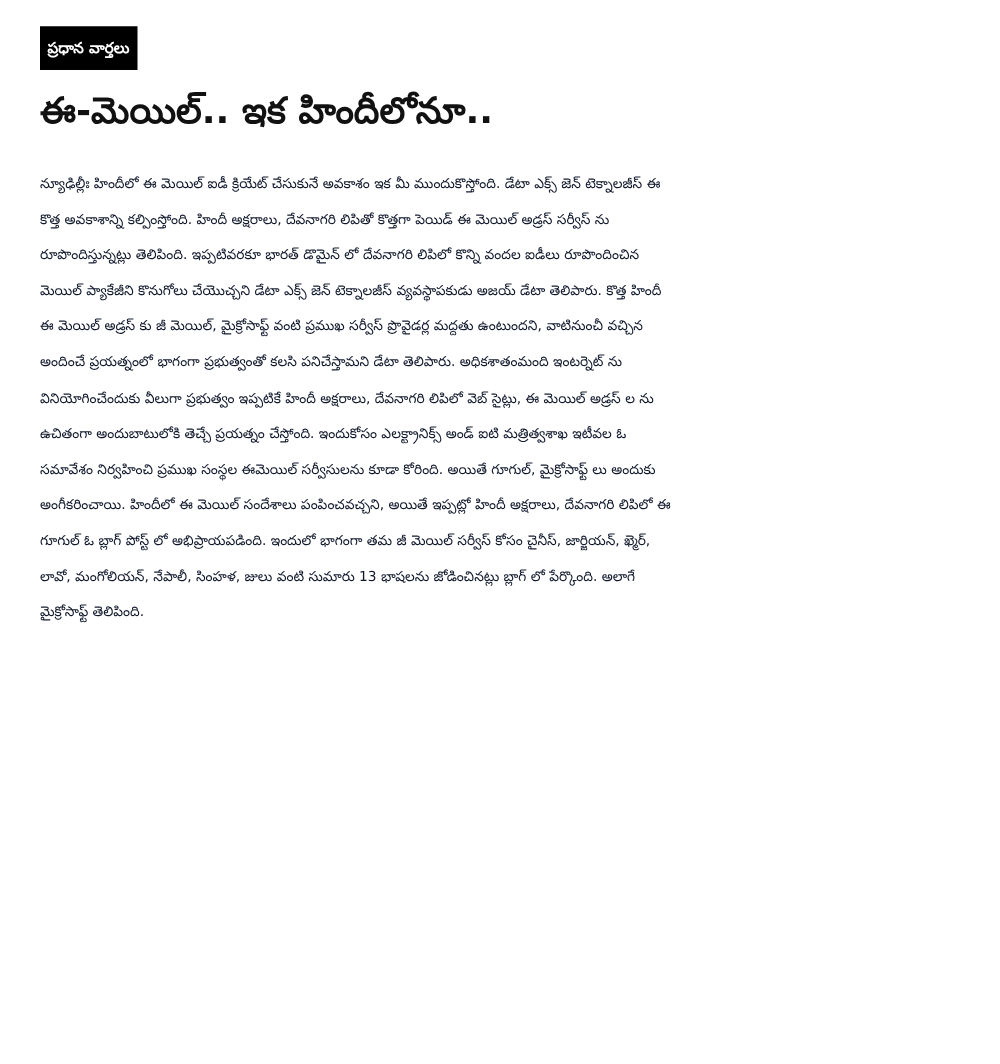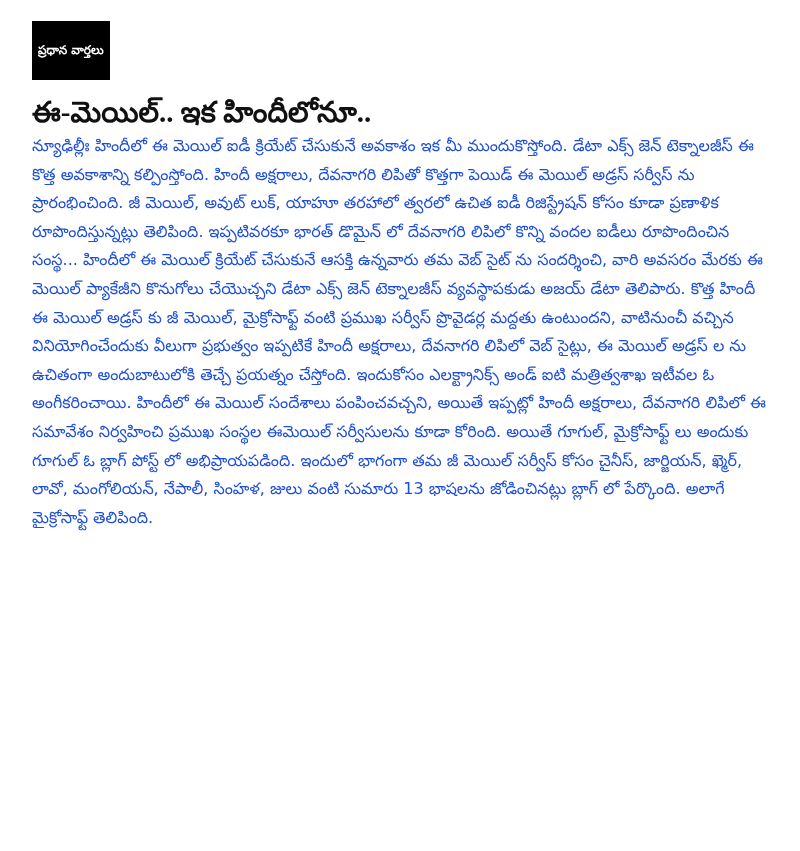--- a/index.html
+++ b/index.html
@@ -21,60 +21,59 @@
       top: 21px;
       width: 740px;
     }
     .category-badge {
       display: inline-block;
       background: #000000;
       color: #ffffff;
       font-size: 12px;
       line-height: 27px;
       height: 27px;
-      padding: 16px 6px;
+      padding: 4px 6px;
       font-weight: bold;
       letter-spacing: 0;
     }
     .headline {
       margin: 12px 0 0 0;
       font-size: 29px;
       line-height: 40px;
       font-weight: bold;
       color: #111111;
       white-space: nowrap;
-      font-family: Liberation Serif, serif;
     }
     .body-text {
-      font-size: 16px;
+      margin-top: 25px;
+      font-size: 11px;
       line-height: 28.6px;
-      color: #1d4ed8;
+      color: #0f172a;
     }
     .body-line {
       display: block;
       white-space: nowrap;
     }
   </style>
 </head>
 <body>
 
 <div class="article">
   <div class="category-badge">ప్రధాన వార్తలు</div>
 
   <h1 class="headline">ఈ-మెయిల్.. ఇక హిందీలోనూ..</h1>
 
   <div class="body-text">
     <span class="body-line">న్యూఢిల్లీః హిందీలో ఈ మెయిల్ ఐడీ క్రియేట్ చేసుకునే అవకాశం ఇక మీ ముందుకొస్తోంది. డేటా ఎక్స్ జెన్ టెక్నాలజీస్ ఈ</span>
     <span class="body-line">కొత్త అవకాశాన్ని కల్పింస్తోంది. హిందీ అక్షరాలు, దేవనాగరి లిపితో కొత్తగా పెయిడ్ ఈ మెయిల్ అడ్రస్ సర్వీస్ ను</span>
-    <span class="body-line">ప్రారంభించింది. జీ మెయిల్, అవుట్ లుక్, యాహూ తరహాలో త్వరలో ఉచిత ఐడీ రిజిస్ట్రేషన్ కోసం కూడా ప్రణాళిక</span>
     <span class="body-line">రూపొందిస్తున్నట్లు తెలిపింది. ఇప్పటివరకూ భారత్ డొమైన్ లో దేవనాగరి లిపిలో కొన్ని వందల ఐడీలు రూపొందించిన</span>
-    <span class="body-line">సంస్థ... హిందీలో ఈ మెయిల్ క్రియేట్ చేసుకునే ఆసక్తి ఉన్నవారు తమ వెబ్ సైట్ ను సందర్శించి, వారి అవసరం మేరకు ఈ</span>
     <span class="body-line">మెయిల్ ప్యాకేజీని కొనుగోలు చేయొచ్చని డేటా ఎక్స్ జెన్ టెక్నాలజీస్ వ్యవస్థాపకుడు అజయ్ డేటా తెలిపారు. కొత్త హిందీ</span>
     <span class="body-line">ఈ మెయిల్ అడ్రస్ కు జీ మెయిల్, మైక్రోసాఫ్ట్ వంటి ప్రముఖ సర్వీస్ ప్రొవైడర్ల మద్దతు ఉంటుందని, వాటినుంచీ వచ్చిన</span>
+    <span class="body-line">అందించే ప్రయత్నంలో భాగంగా ప్రభుత్వంతో కలసి పనిచేస్తామని డేటా తెలిపారు. అధికశాతంమంది ఇంటర్నెట్ ను</span>
     <span class="body-line">వినియోగించేందుకు వీలుగా ప్రభుత్వం ఇప్పటికే హిందీ అక్షరాలు, దేవనాగరి లిపిలో వెబ్ సైట్లు, ఈ మెయిల్ అడ్రస్ ల ను</span>
     <span class="body-line">ఉచితంగా అందుబాటులోకి తెచ్చే ప్రయత్నం చేస్తోంది. ఇందుకోసం ఎలక్ట్రానిక్స్ అండ్ ఐటి మత్రిత్వశాఖ ఇటీవల ఓ</span>
+    <span class="body-line">సమావేశం నిర్వహించి ప్రముఖ సంస్థల ఈమెయిల్ సర్వీసులను కూడా కోరింది. అయితే గూగుల్, మైక్రోసాఫ్ట్ లు అందుకు</span>
     <span class="body-line">అంగీకరించాయి. హిందీలో ఈ మెయిల్ సందేశాలు పంపించవచ్చని, అయితే ఇప్పట్లో హిందీ అక్షరాలు, దేవనాగరి లిపిలో ఈ</span>
-    <span class="body-line">సమావేశం నిర్వహించి ప్రముఖ సంస్థల ఈమెయిల్ సర్వీసులను కూడా కోరింది. అయితే గూగుల్, మైక్రోసాఫ్ట్ లు అందుకు</span>
     <span class="body-line">గూగుల్ ఓ బ్లాగ్ పోస్ట్ లో అభిప్రాయపడింది. ఇందులో భాగంగా తమ జీ మెయిల్ సర్వీస్ కోసం చైనీస్, జార్జియన్, ఖ్మెర్,</span>
     <span class="body-line">లావో, మంగోలియన్, నేపాలీ, సింహళ, జులు వంటి సుమారు 13 భాషలను జోడించినట్లు బ్లాగ్ లో పేర్కొంది. అలాగే</span>
     <span class="body-line">మైక్రోసాఫ్ట్ తెలిపింది.</span>
   </div>
 </div>
 
 </body></html>

